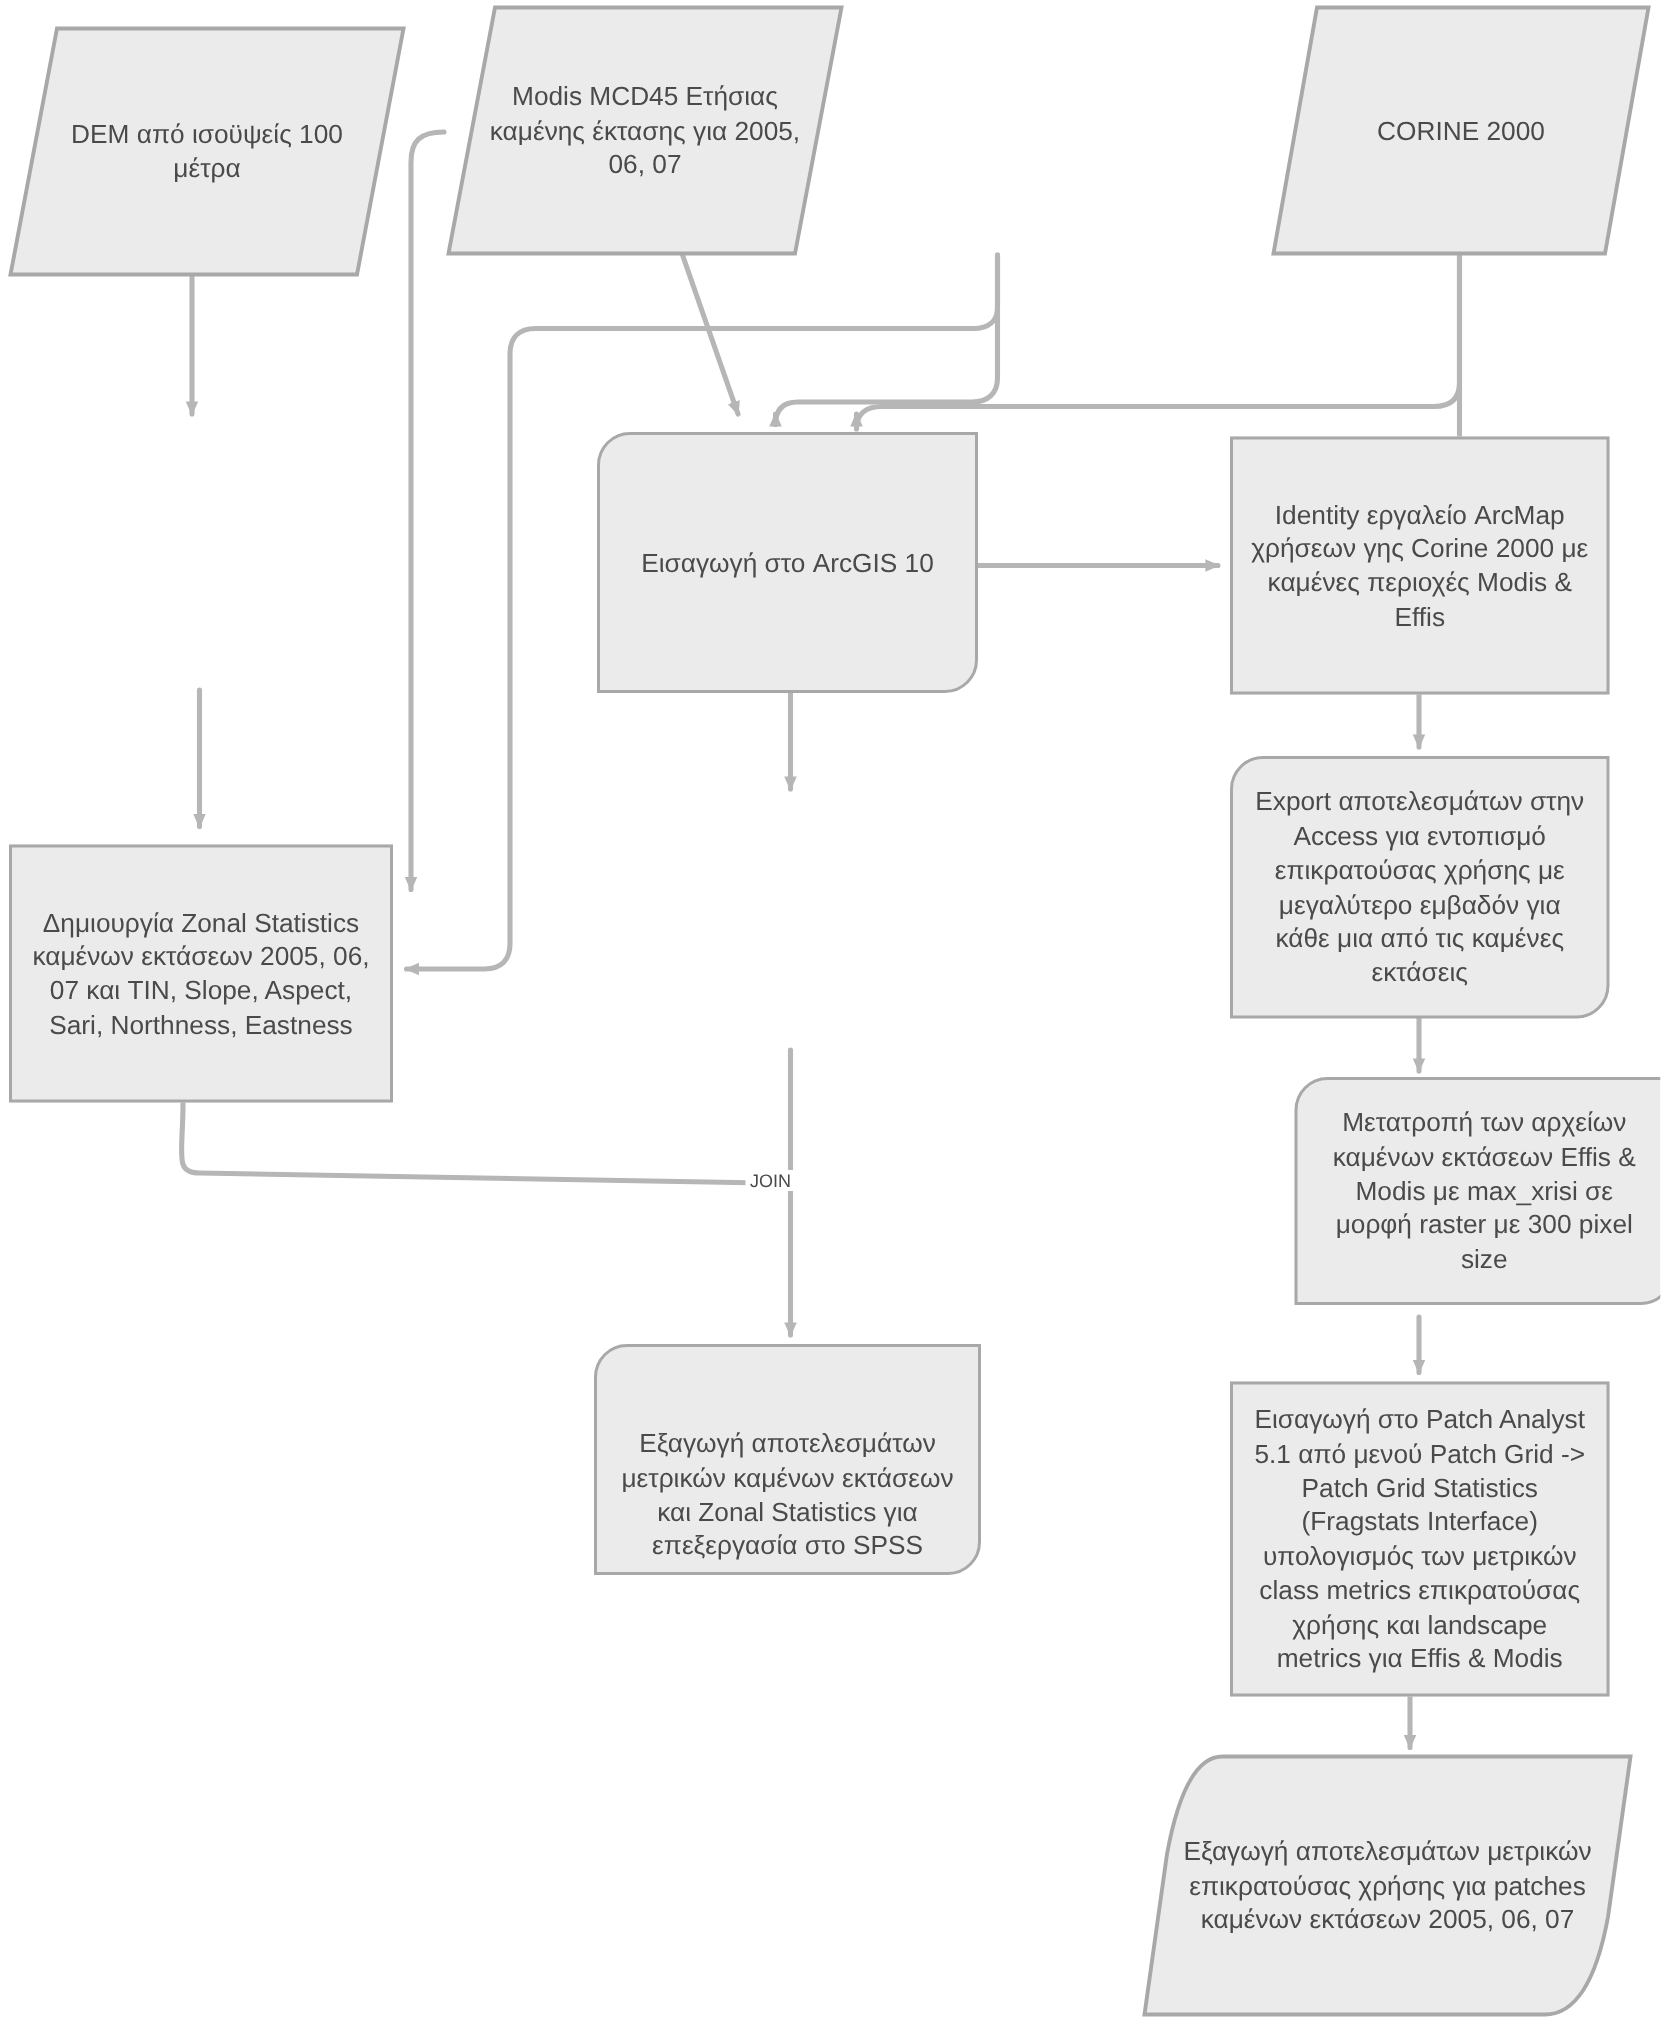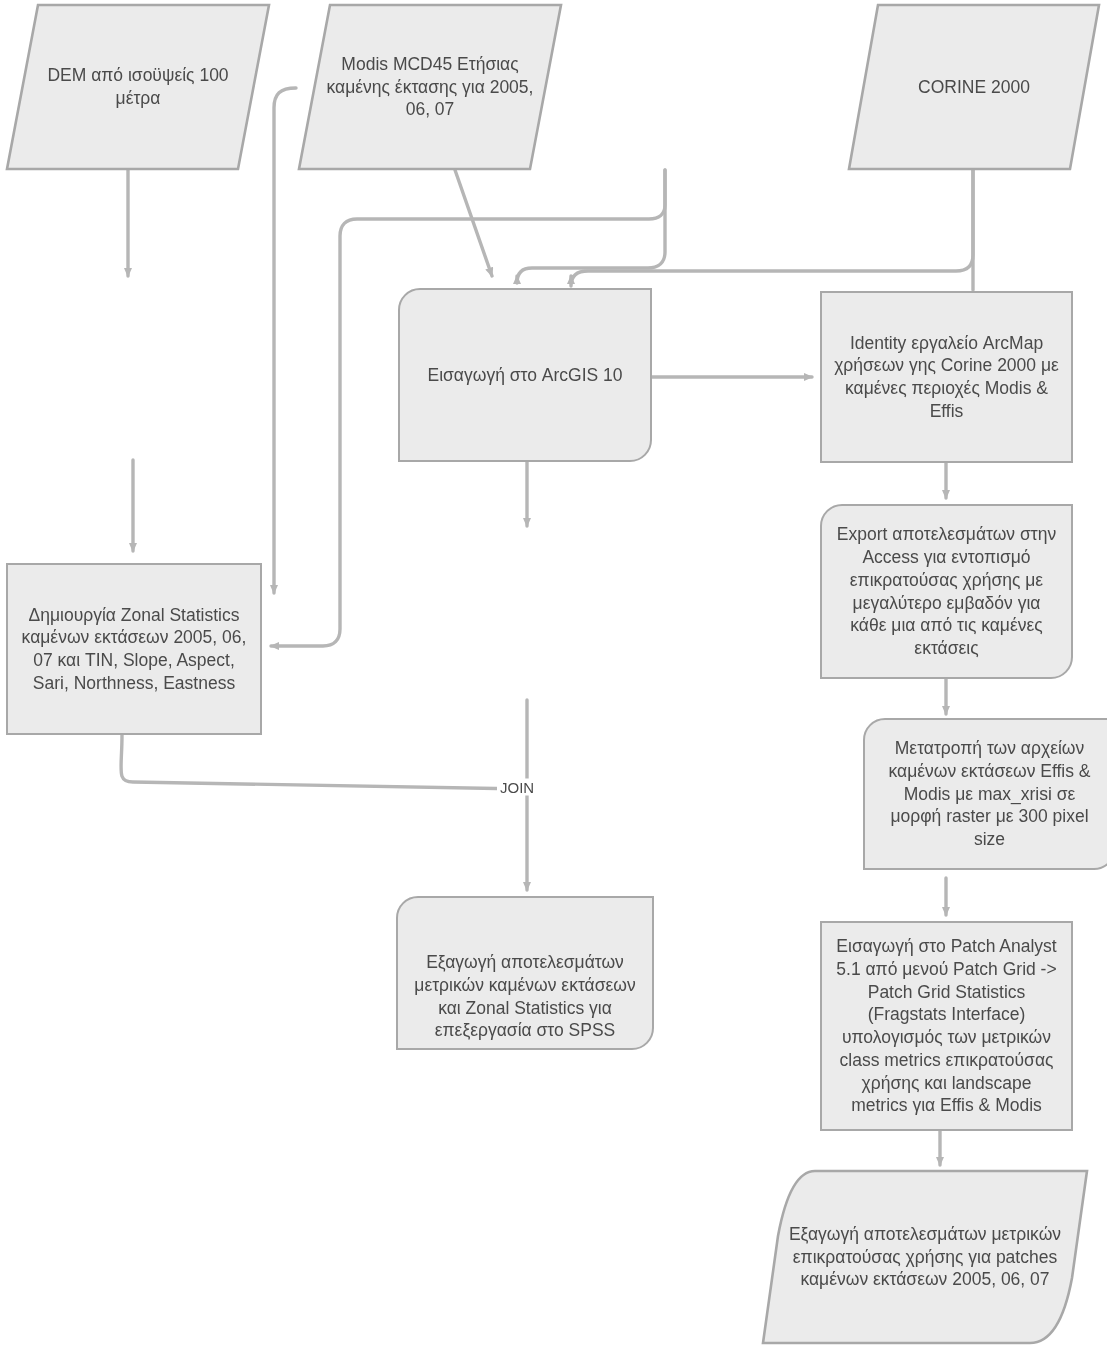--- a/index.html
+++ b/index.html
@@ -5,21 +5,21 @@
   html,body{margin:0;padding:0;background:#ffffff;}
   body{font-family:"Liberation Sans","DejaVu Sans",sans-serif;}
   #stage{position:relative;width:1107px;height:1349px;overflow:hidden;background:#fff;}
   #edges{position:absolute;left:0;top:0;width:1107px;height:1349px;}
   .node{position:absolute;box-sizing:border-box;display:flex;align-items:center;justify-content:center;
         text-align:center;color:#4a4a4a;font-size:17.5px;line-height:1.30;padding:6px 12px;}
   .shape-rect{background:#ebebeb;border:2.2px solid #a8a8a8;}
   .shape-round{background:#ebebeb;border:2.2px solid #a8a8a8;border-radius:22px 0 22px 0;}
   .para{background:transparent;border:none;padding:0;}
   .para .ptext{position:relative;z-index:2;width:100%;padding:0 26px;box-sizing:border-box;}
-  .edge-label{position:absolute;color:#4a4a4a;font-size:15px;background:#ffffff;padding:0 3px;}
+  .edge-label{position:absolute;color:#4a4a4a;font-size:12px;background:#ffffff;padding:0 3px;}
   svg.pshape{position:absolute;left:0;top:0;width:100%;height:100%;overflow:visible;}
 </style>
 </head>
 <body>
 
 <div id="stage">
 
   <svg id="edges" viewBox="0 0 1107 1349">
     <defs>
       <marker id="ah" markerWidth="11" markerHeight="11" refX="8.4" refY="4.2" orient="auto" markerUnits="userSpaceOnUse">
@@ -55,21 +55,21 @@
       <path d="M946,463 L946,498" marker-end="url(#ah)"></path>
 
       <path d="M946,679 L946,714" marker-end="url(#ah)"></path>
 
       <path d="M946,878 L946,915" marker-end="url(#ah)"></path>
 
       <path d="M940,1131 L940,1165" marker-end="url(#ah)"></path>
     </g>
   </svg>
 
-  <div class="node para" style="left:4px;top:2px;width:268px;height:170px;justify-content:flex-end;">
+  <div class="node para" style="left:4px;top:16px;width:268px;height:170px;justify-content:flex-end;">
     <svg class="pshape" viewBox="0 0 268 170" preserveAspectRatio="none">
       <polygon points="34,3 265,3 234,167 3,167" fill="#ebebeb" stroke="#a8a8a8" stroke-width="2.6"></polygon>
     </svg>
     <div class="ptext">DEM από ισοϋψείς 100 μέτρα</div>
   </div>
 
   <div class="node para" style="left:296px;top:2px;width:268px;height:170px;">
     <svg class="pshape" viewBox="0 0 268 170" preserveAspectRatio="none">
       <polygon points="34,3 265,3 234,167 3,167" fill="#ebebeb" stroke="#a8a8a8" stroke-width="2.6"></polygon>
     </svg>

